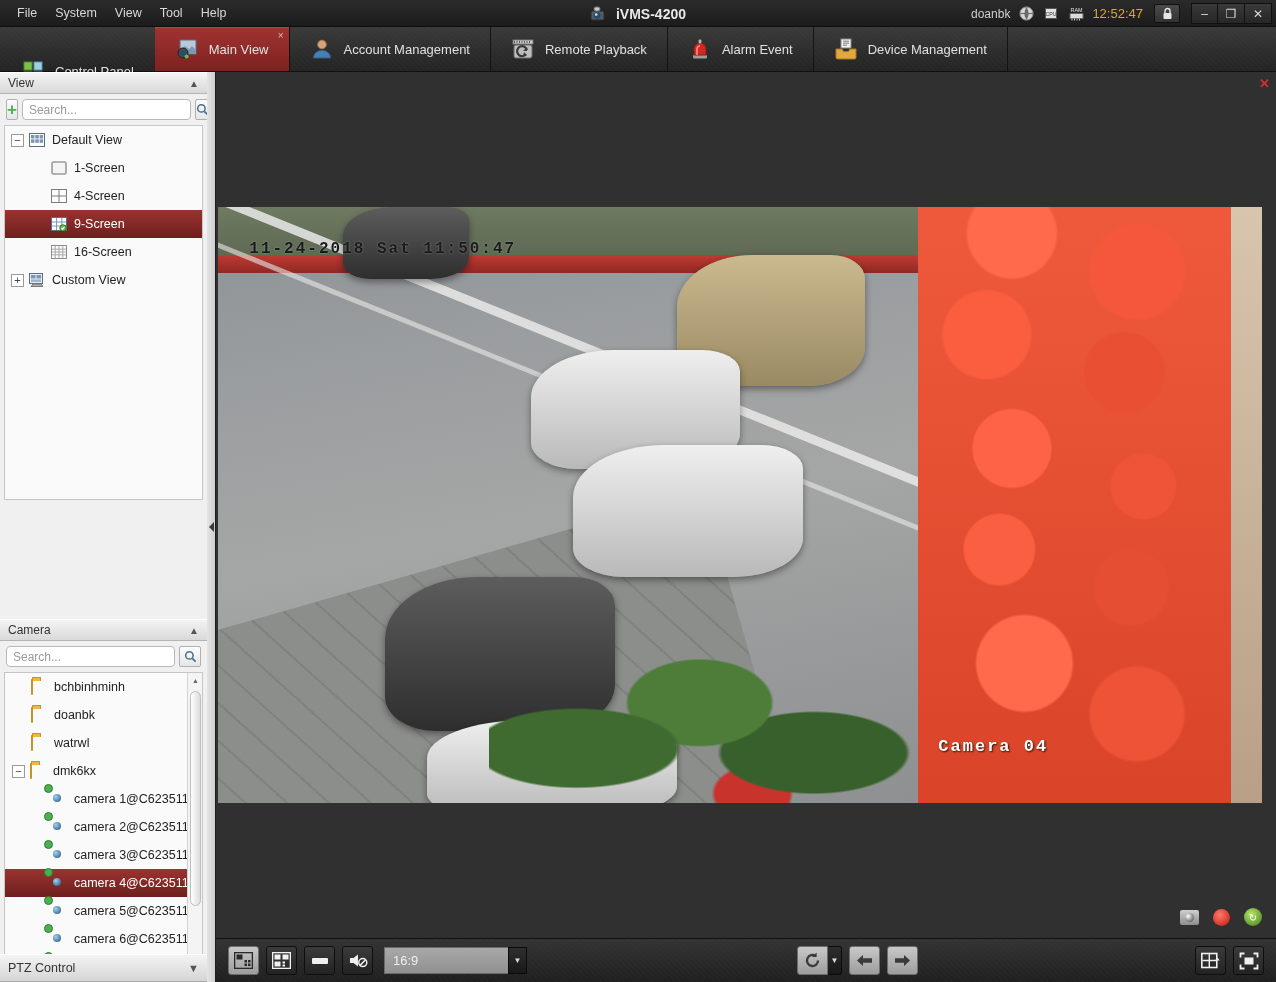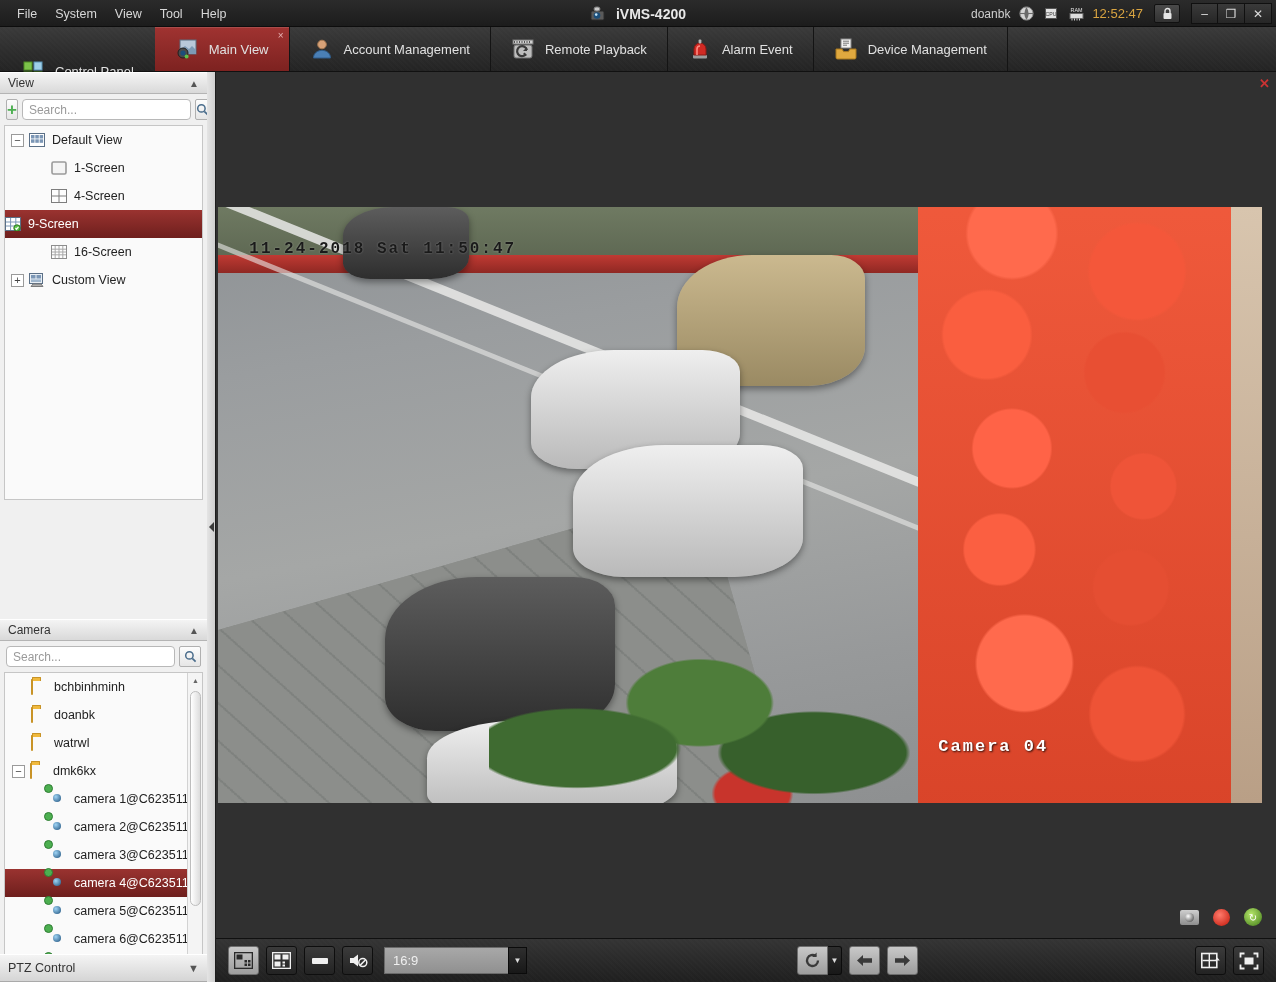--- a/index.html
+++ b/index.html
@@ -8,21 +8,21 @@
     font-family: "Liberation Sans", sans-serif;
     background: #2c2c2c; overflow: hidden;
   }
   #app { position: relative; width: 1276px; height: 982px; }
 
   
   .titlebar {
     position: absolute; left: 0; top: 0; width: 1276px; height: 27px;
     background: linear-gradient(#2b2b2b, #1c1c1c);
     border-bottom: 1px solid #0d0d0d;
-    display: flex; 
+    display: flex; align-items: center;
   }
   .menubar { display: flex; align-items: center; height: 27px; padding-left: 8px; }
   .menu-item {
     color: #d8d8d8; font-size: 12.5px; padding: 4px 9px; cursor: default;
   }
   .title-center {
     position: absolute; left: 0; right: 0; top: 0; height: 27px;
     display: flex; align-items: center; justify-content: center; gap: 7px;
     pointer-events: none;
   }
@@ -494,21 +494,21 @@
       <div class="tree-row" style="padding-left:46px">
         <span class="tree-icon">
           <svg class="svgi" width="16" height="14" viewBox="0 0 16 14">
             <rect x="0.5" y="0.5" width="15" height="13" fill="#fdfdfd" stroke="#7d7d7d"></rect>
             <path d="M8 1v12M1 7h14" stroke="#7d7d7d"></path>
           </svg>
         </span>
         <span>4-Screen</span>
       </div>
 
-      <div class="tree-row sel" style="">
+      <div class="tree-row sel" style="padding-left:46px">
         <span class="tree-icon">
           <svg class="svgi" width="16" height="14" viewBox="0 0 16 14">
             <rect x="0.5" y="0.5" width="15" height="13" fill="#fff" stroke="#5a6f86"></rect>
             <path d="M5.6 1v12M10.8 1v12M1 5h14M1 9h14" stroke="#7b96b5"></path>
             <circle cx="12" cy="11" r="3.2" fill="#5cc24a" stroke="#2f7a20"></circle>
             <path d="M10.5 11l1 1.2 2-2.3" fill="none" stroke="#fff" stroke-width="1.2"></path>
           </svg>
         </span>
         <span>9-Screen</span>
       </div>

